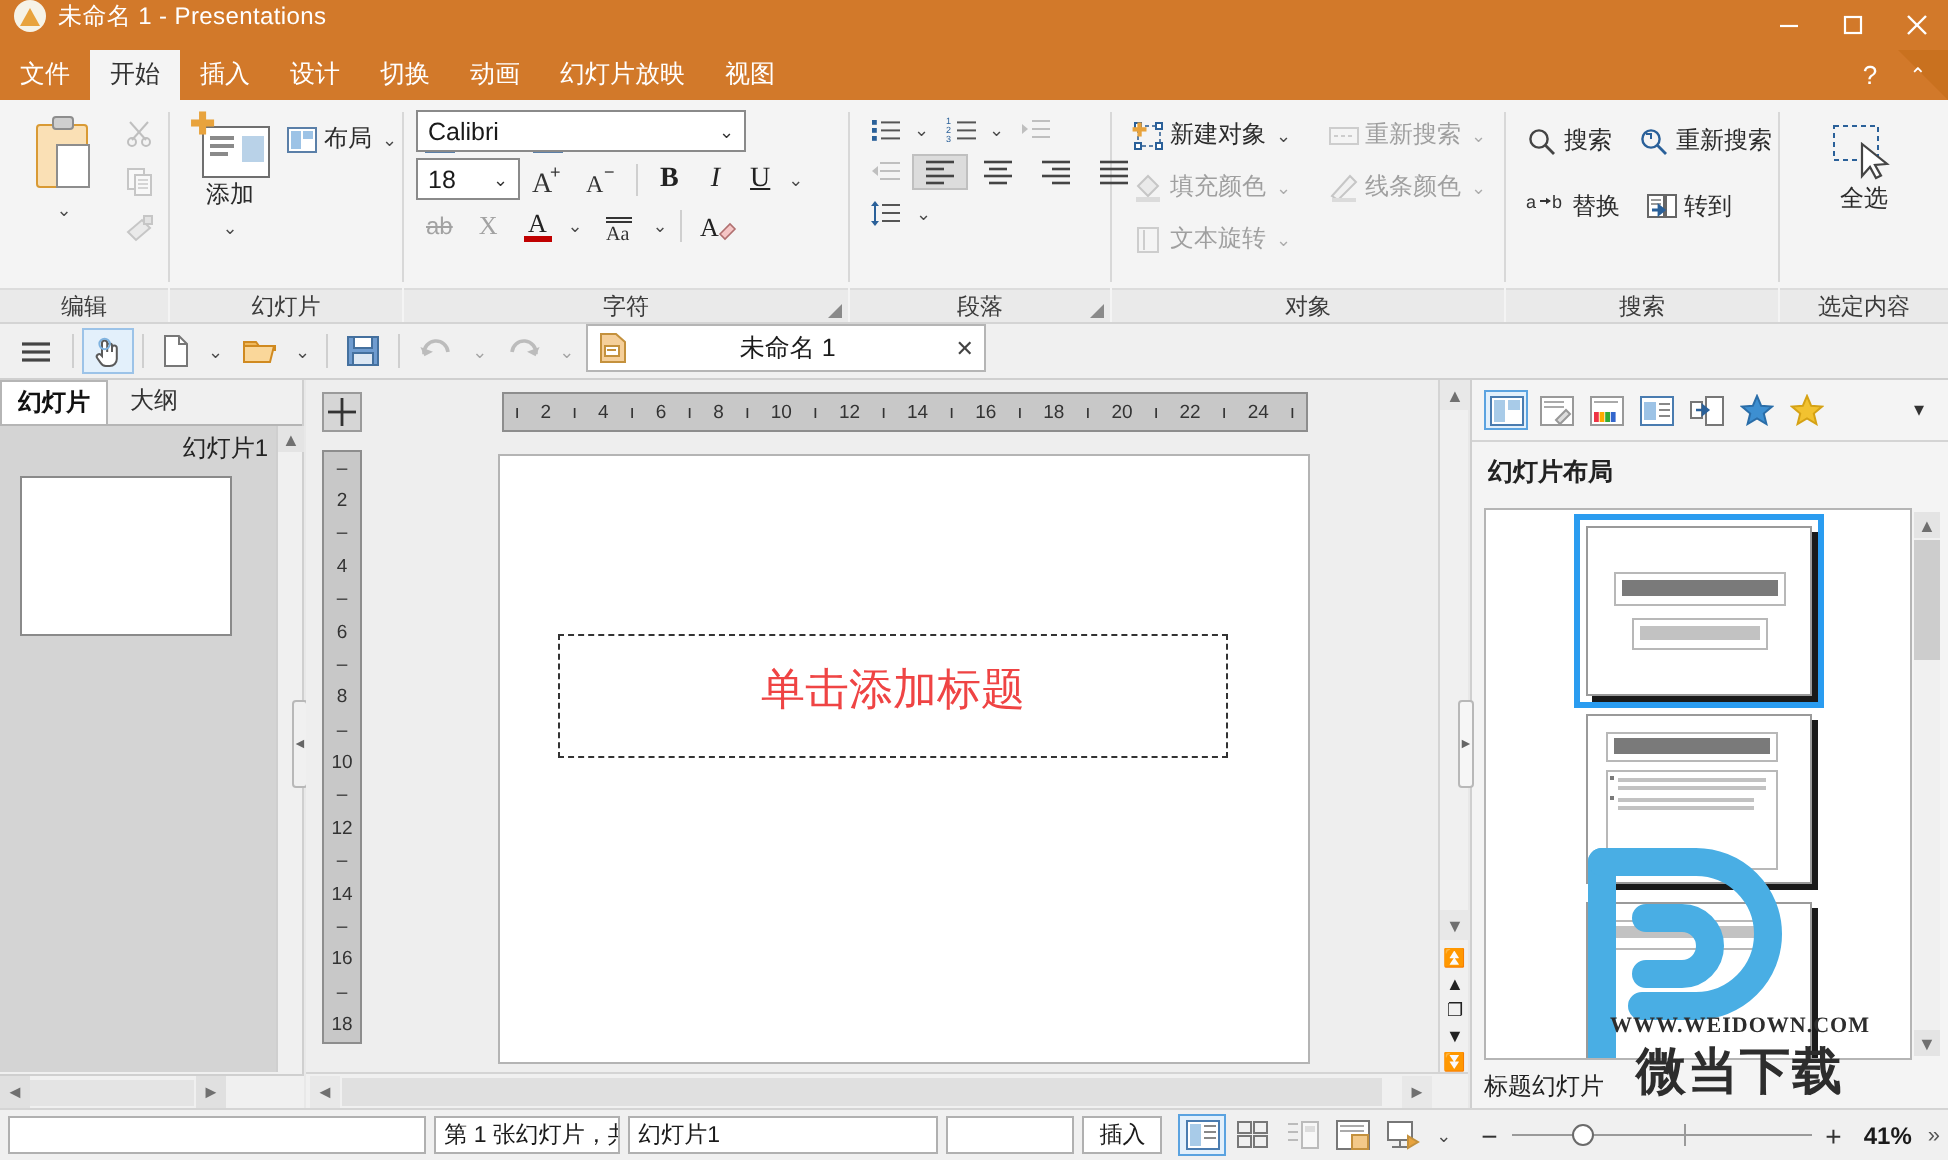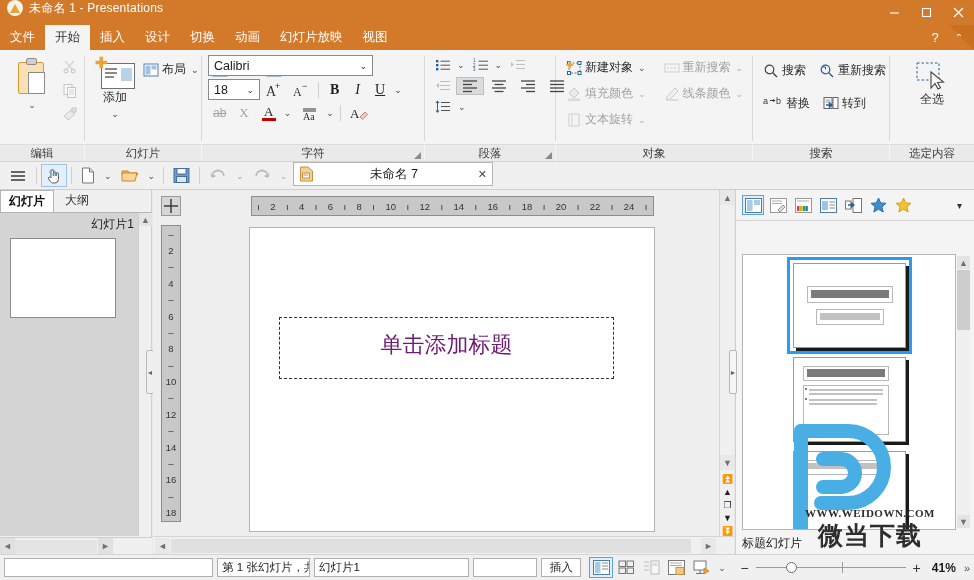--- a/index.html
+++ b/index.html
@@ -115,21 +115,21 @@
   .lt-fill2 { position: absolute; background: #c2c2c2; }
 
   
   .slide-canvas {
     position: absolute; background: #fff; border: 1px solid #b4b4b4;
   }
   .ph {
     position: absolute; border: 1px dashed #333;
     display: flex; align-items: flex-start; justify-content: center;
   }
-  .ph-title { font-family: "Liberation Serif", serif; font-size: 22px; color: #701a75; }
+  .ph-title { font-family: "Liberation Serif", serif; font-size: 22px; color: #ef4444; }
   .ph-sub { font-family: "Liberation Sans", sans-serif; font-size: 14px; color: #111; }
 
   
   .ruler-h { position:absolute; background:#c8c8c8; border:1px solid #8d8d8d; display:flex; align-items:center; }
   .ruler-v { position:absolute; background:#c8c8c8; border:1px solid #8d8d8d; }
   .rtick { font-size: 9.5px; color:#333; }
 
   
   .sb { background:#f0f0f0; position:absolute; }
   .sb-thumb { background:#cdcdcd; position:absolute; }
@@ -663,21 +663,21 @@
     <span style="font-size:11px;color:#555;padding:0 2px">»</span>
 
     <div style="position:absolute;left:293px;top:162px;width:200px;height:24px;background:#fff;border:1px solid #b5b5b5;display:flex;align-items:center;padding:0 5px">
       <span style="width:15px;height:16px;display:inline-block">
         <svg width="15" height="16" viewBox="0 0 15 16">
             <path d="M1.5 1 h7.5 l4.5 4 v10 h-12 z" fill="#f5cf9a" stroke="#c4913d"></path>
             <rect x="3.5" y="7" width="7" height="5" fill="#fff" stroke="#c4913d"></rect>
             <line x1="4.5" y1="9" x2="9" y2="9" stroke="#c4913d"></line>
           </svg>
       </span>
-      <span style="flex:1 1 auto;text-align:center;font-size:12.5px;color:#1a1a1a">未命名 7</span>
+      <span style="flex:1 1 auto;text-align:center;font-size:12.5px;color:#1a1a1a">未命名 1</span>
       <span style="font-size:11px;color:#444;padding-left:4px">✕</span>
     </div>
   </div>
 
   <div style="flex:1 1 auto;position:relative;background:#e8e8e8;overflow:hidden">
 
     <div style="position:absolute;left:0;top:0;width:152px;bottom:26px;background:#f0f0f0;border-right:1px solid #cfcfcf">
       <div style="display:flex;height:22px;align-items:flex-end">
         <div style="padding:2px 8px;font-size:12px;background:#fff;border:1px solid #b5b5b5;border-bottom:none;font-weight:bold;color:#111">幻灯片</div>
         <div style="padding:2px 10px;font-size:12px;color:#333;border:1px solid transparent">大纲</div>
@@ -836,20 +836,21 @@
             </svg>
         </span>
         <span class="panel-ico">
           <svg width="17" height="16" viewBox="0 0 17 16">
               <path d="M8.5 1 L10.6 5.9 L16 6.3 L11.9 9.8 L13.2 15 L8.5 12.2 L3.8 15 L5.1 9.8 L1 6.3 L6.4 5.9 Z" fill="#f2c230" stroke="#d5a215"></path>
             </svg>
         </span>
         <span style="margin-left:auto;font-size:10px;color:#333;padding:0 6px">▾</span>
       </div>
 
+      <div class="panel-title">幻灯片布局</div>
 
       <div style="position:absolute;left:6px;top:64px;right:18px;bottom:24px;background:#fff;border:1px solid #b5b5b5;overflow:hidden">
 
         <div class="layout-thumb lt-sel" style="margin-top:8px">
           <div class="lt-inner">
             <div class="lt-box" style="left:13px;top:22px;width:86px;height:17px"></div>
             <div class="lt-fill" style="left:17px;top:26px;width:78px;height:8px"></div>
             <div class="lt-box" style="left:22px;top:45px;width:68px;height:16px"></div>
             <div class="lt-fill2" style="left:26px;top:49px;width:60px;height:7px"></div>
           </div>

